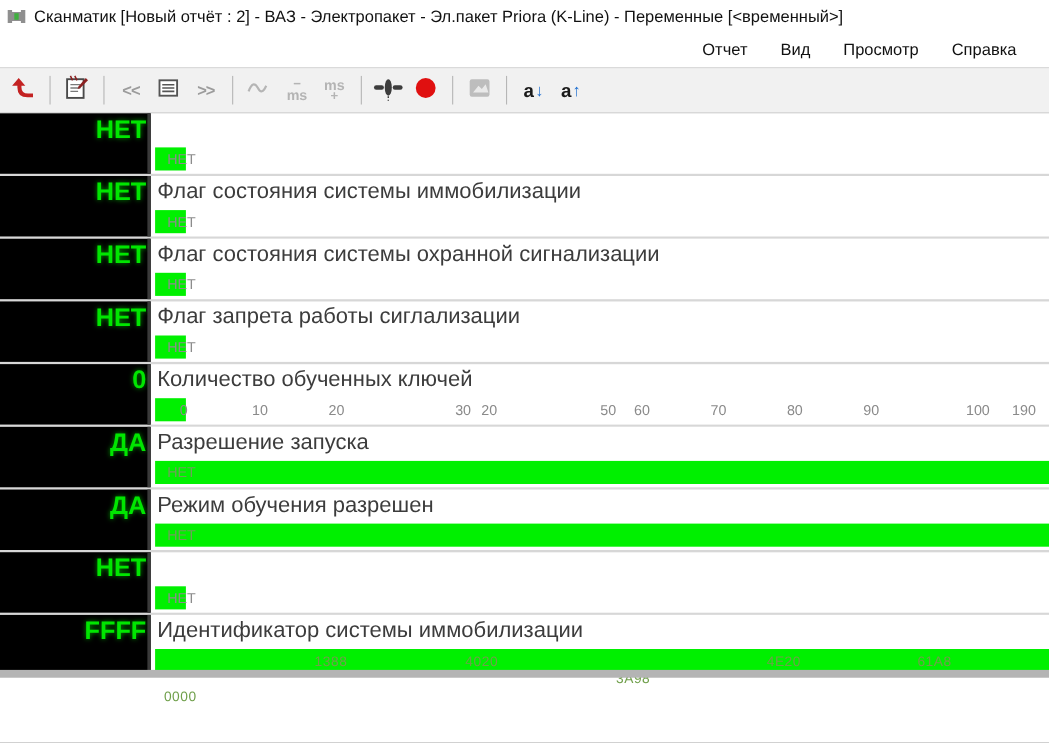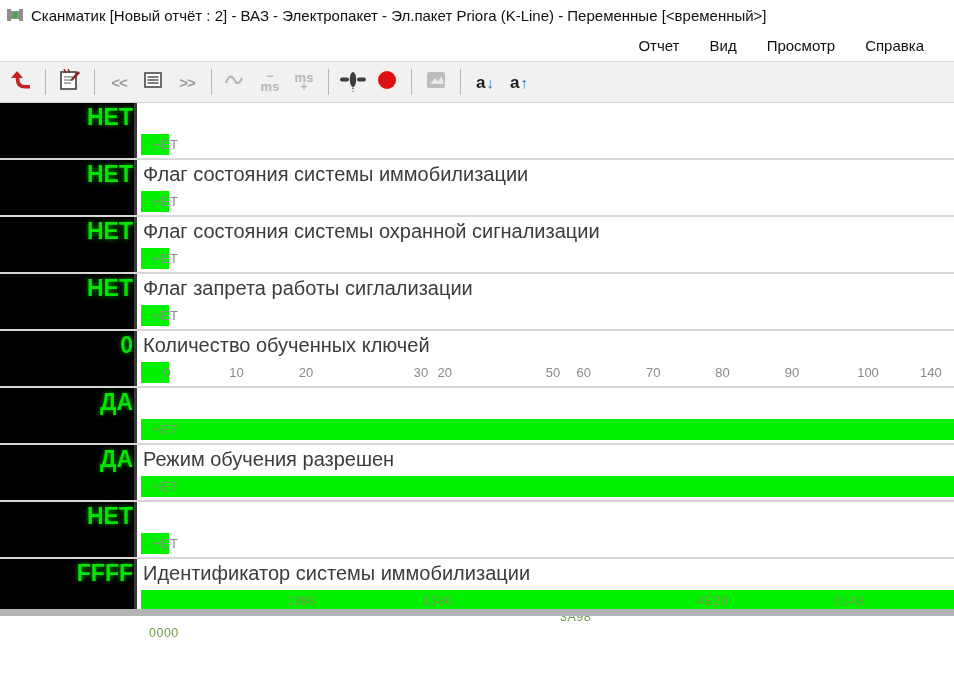--- a/index.html
+++ b/index.html
@@ -227,30 +227,31 @@
             <span class="tick" style="left: 26px;">0</span>
             <span class="tick" style="left: 95.45px;">10</span>
             <span class="tick" style="left: 164.9px;">20</span>
             <span class="tick" style="left: 236px; margin-left: 44px;">30</span>
             <span class="tick" style="left: 303.8px;">20</span>
             <span class="tick" style="left: 388px; margin-left: 24px;">50</span>
             <span class="tick" style="left: 442.7px;">60</span>
             <span class="tick" style="left: 512.15px;">70</span>
             <span class="tick" style="left: 581.6px;">80</span>
             <span class="tick" style="left: 651.05px;">90</span>
-            <span class="tick" style="left: 727px;">100</span>
-            <span class="tick" style="left: 789.95px;">140</span>
+            <span class="tick" style="left: 748px;">100</span>
+            <span class="tick" style="left: 789.95px;">190</span>
           </div>
         </div>
       </div>
       <div class="vrow">
         <div class="vpanel">
           <span class="vvalue">ДА</span>
         </div>
         <div class="vcontent">
+          <div class="vlabel">Разрешение запуска</div>
           <div class="bar-area">
             <div class="bar full"></div>
             <span class="bar-label on-green">НЕТ</span>
           </div>
         </div>
       </div>
       <div class="vrow">
         <div class="vpanel">
           <span class="vvalue">ДА</span>
         </div>
@@ -276,21 +277,21 @@
       <div class="vrow">
         <div class="vpanel">
           <span class="vvalue">FFFF</span>
         </div>
         <div class="vcontent">
           <div class="vlabel">Идентификатор системы иммобилизации</div>
           <div class="bar-area">
             <div class="bar full"></div>
             <span class="hextick" style="left: 8px; margin-top: 32px;">0000</span>
             <span class="hextick" style="left: 145px;">1388</span>
-            <span class="hextick" style="left: 282px;">1380</span>
+            <span class="hextick" style="left: 282px;">4020</span>
             <span class="hextick" style="left: 419px; margin-top: 16px;">3A98</span>
             <span class="hextick" style="left: 556px;">4E20</span>
             <span class="hextick" style="left: 693px;">61A8</span>
           </div>
         </div>
       </div>
     </div>
 
   <div class="empty-area">
     <div class="empty-strip"></div>

